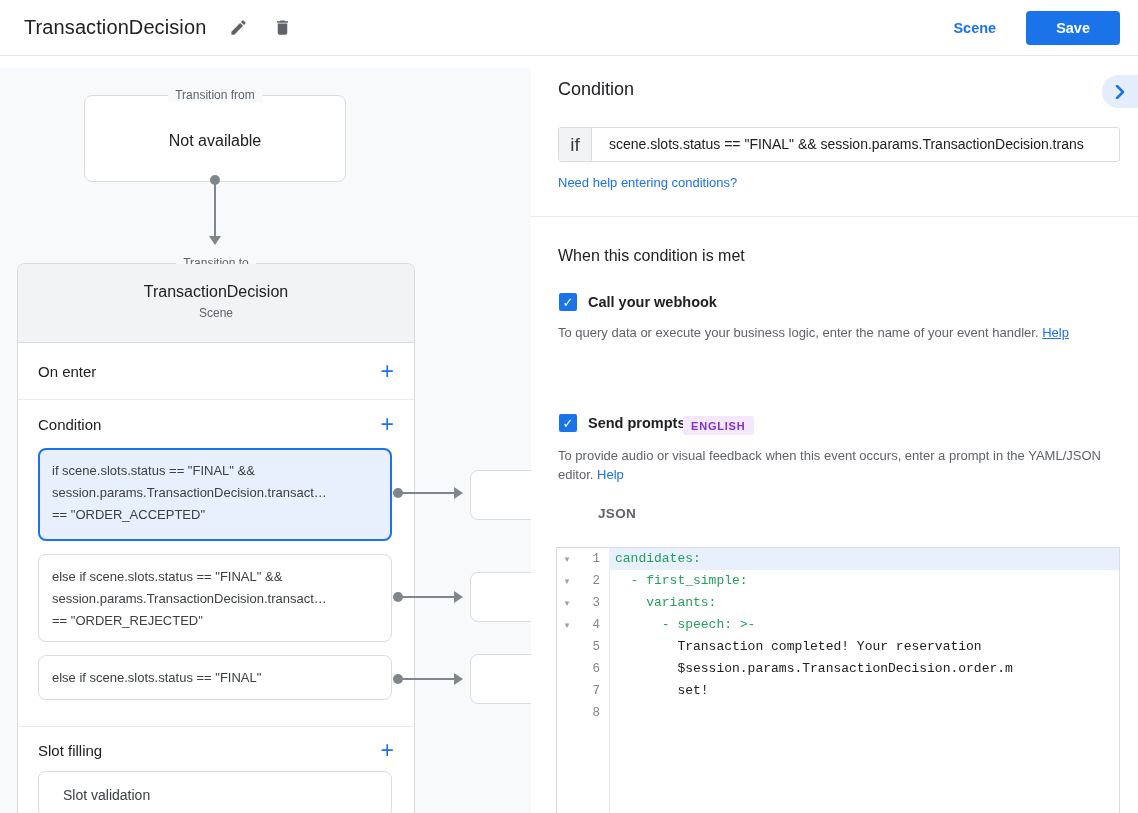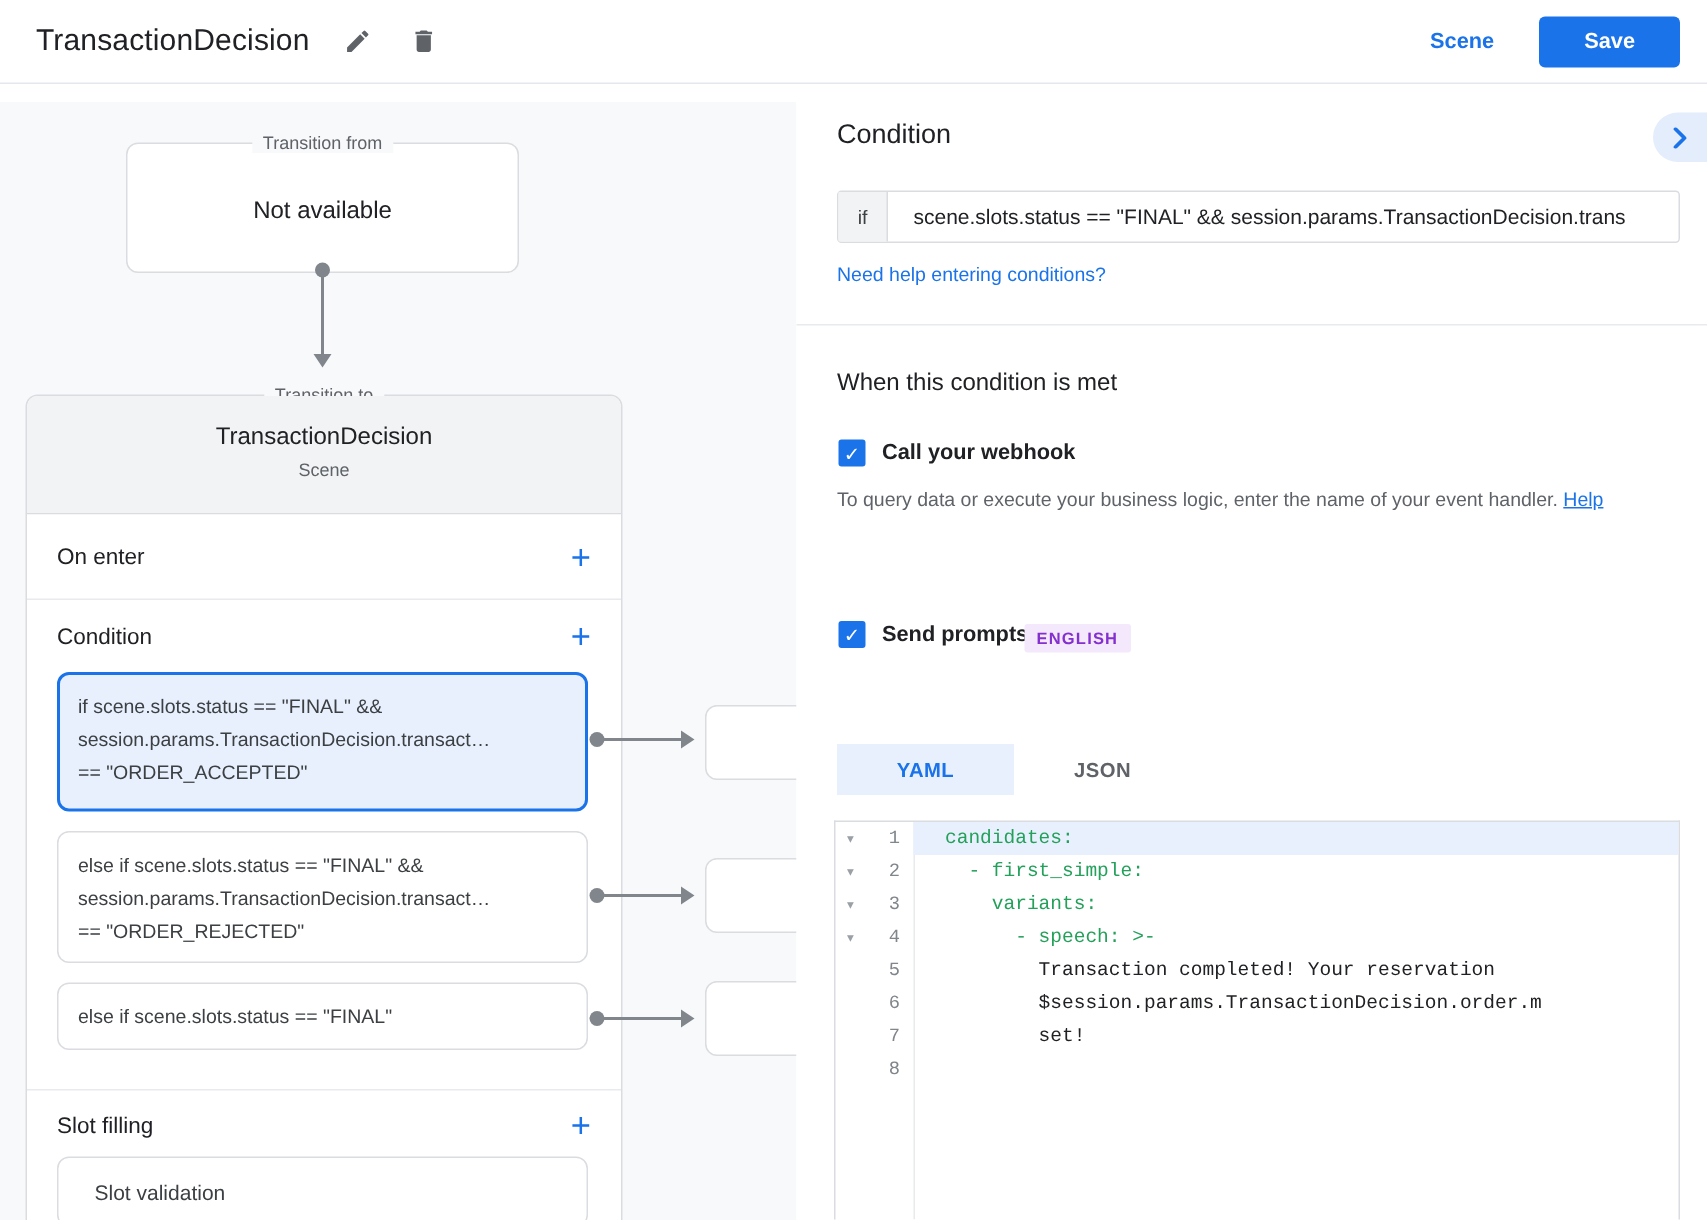--- a/index.html
+++ b/index.html
@@ -66,21 +66,21 @@
 
   
   .panel { position:absolute; left:531px; top:56px; width:607px; height:757px; background:#fff; z-index:20; }
   .panel-heading { position:absolute; left:27px; top:23px; font-size:18px; color:#202124; }
   .pill-btn { position:absolute; right:0; top:19px; width:36px; height:33px; background:#e4edfc;
     border:none; border-radius:17px 0 0 17px; cursor:pointer; display:flex; align-items:center;
     padding-left:13px; }
   .if-row { position:absolute; left:27px; top:71px; width:562px; height:35px; display:flex;
     border:1px solid #dadce0; border-radius:3px; background:#fff; }
   .if-prefix { width:33px; background:#f1f3f4; border-right:1px solid #dadce0; display:flex;
-    align-items:center; justify-content:center; font-size:13px; color:#3c4043; }
+    align-items:center; justify-content:center; font-size:19px; color:#3c4043; }
   .if-value { flex:1; font-size:14px; color:#202124; line-height:33px; padding-left:17px;
     white-space:nowrap; overflow:hidden; }
   .link { color:#1a73e8; text-decoration:none; cursor:pointer; }
   .help-link { position:absolute; left:27px; top:119px; font-size:13px; }
   .panel-divider { position:absolute; left:0; right:0; top:160px; border-top:1px solid #e8eaed; }
   .when-heading { position:absolute; left:27px; top:191px; font-size:16px; color:#202124; }
 
   .checkbox { position:absolute; width:18px; height:18px; background:#1a73e8; border-radius:2px;
     display:flex; align-items:center; justify-content:center; color:#fff; font-size:13px; cursor:pointer; }
   .cb-label { position:absolute; font-size:14.5px; font-weight:700; color:#202124; }
@@ -101,21 +101,21 @@
   .tab.active { background:#e8f0fe; color:#1a73e8; }
 
   .editor { position:absolute; left:25px; top:491px; width:564px; height:266px; background:#fff;
     border:1px solid #dadce0; border-bottom:none; overflow:hidden;
     font-family:"Liberation Mono","DejaVu Sans Mono",monospace; font-size:13px; cursor:text; }
   .gutter-sep { position:absolute; left:52px; top:0; bottom:0; border-left:1px solid #e8eaed; }
   .ed-row { display:flex; height:22px; line-height:22px; position:relative; }
   .ed-fold { width:20px; text-align:center; color:#9aa0a6; font-size:9px;
     font-family:"Liberation Sans",sans-serif; cursor:pointer; }
   .ed-num { width:32px; text-align:right; padding-right:9px; color:#80868b; font-size:12.5px; }
-  .ed-code { flex:1; white-space:pre; padding-left:21px; color:#202124; overflow:hidden; }
+  .ed-code { flex:1; white-space:pre; padding-left:6px; color:#202124; overflow:hidden; }
   .ed-row.active .ed-code { background:#e8f0fe; }
   .ed-code.key { color:#23a05a; }
 </style>
 </head>
 <body>
 
 <div class="topbar">
   <div class="title-group">
     <span class="page-title">TransactionDecision</span>
     <button class="icon-btn">
@@ -239,23 +239,26 @@
     <a class="link">Help</a>
   </div>
 
 
   <div class="checkbox" style="left:28px; top:358px;">
     <span>✓</span>
   </div>
   <div class="cb-label" style="left:57px; top:359px;">Send prompts</div>
   <div class="badge">ENGLISH</div>
 
+  <div class="helper no-underline" style="top:390px; width:578px;">
+    <span>To provide audio or visual feedback when this event occurs, enter a prompt in the YAML/JSON editor.</span>
+    <a class="link">Help</a>
+  </div>
 
   <div class="tabs">
-    <div class="tab active">YAML</div>
     <div class="tab">JSON</div>
   </div>
 
   <div class="editor">
     <div class="gutter-sep"></div>
 
       <div class="ed-row active">
         <span class="ed-fold">▾</span>
         <span class="ed-num">1</span>
         <span class="ed-code key">candidates:</span>

